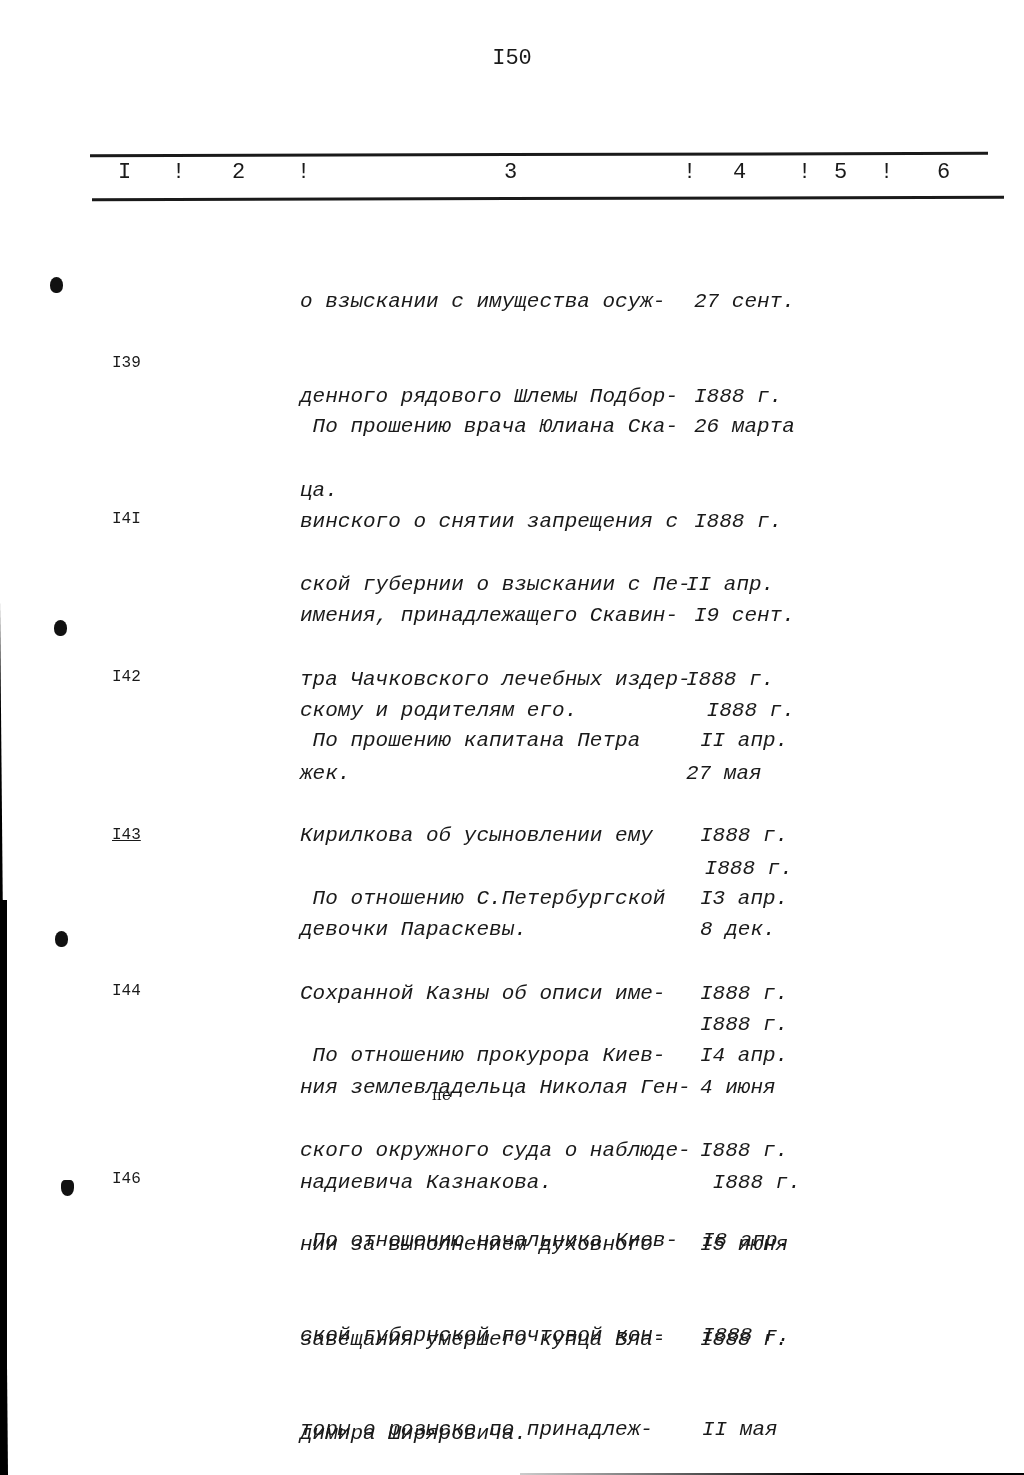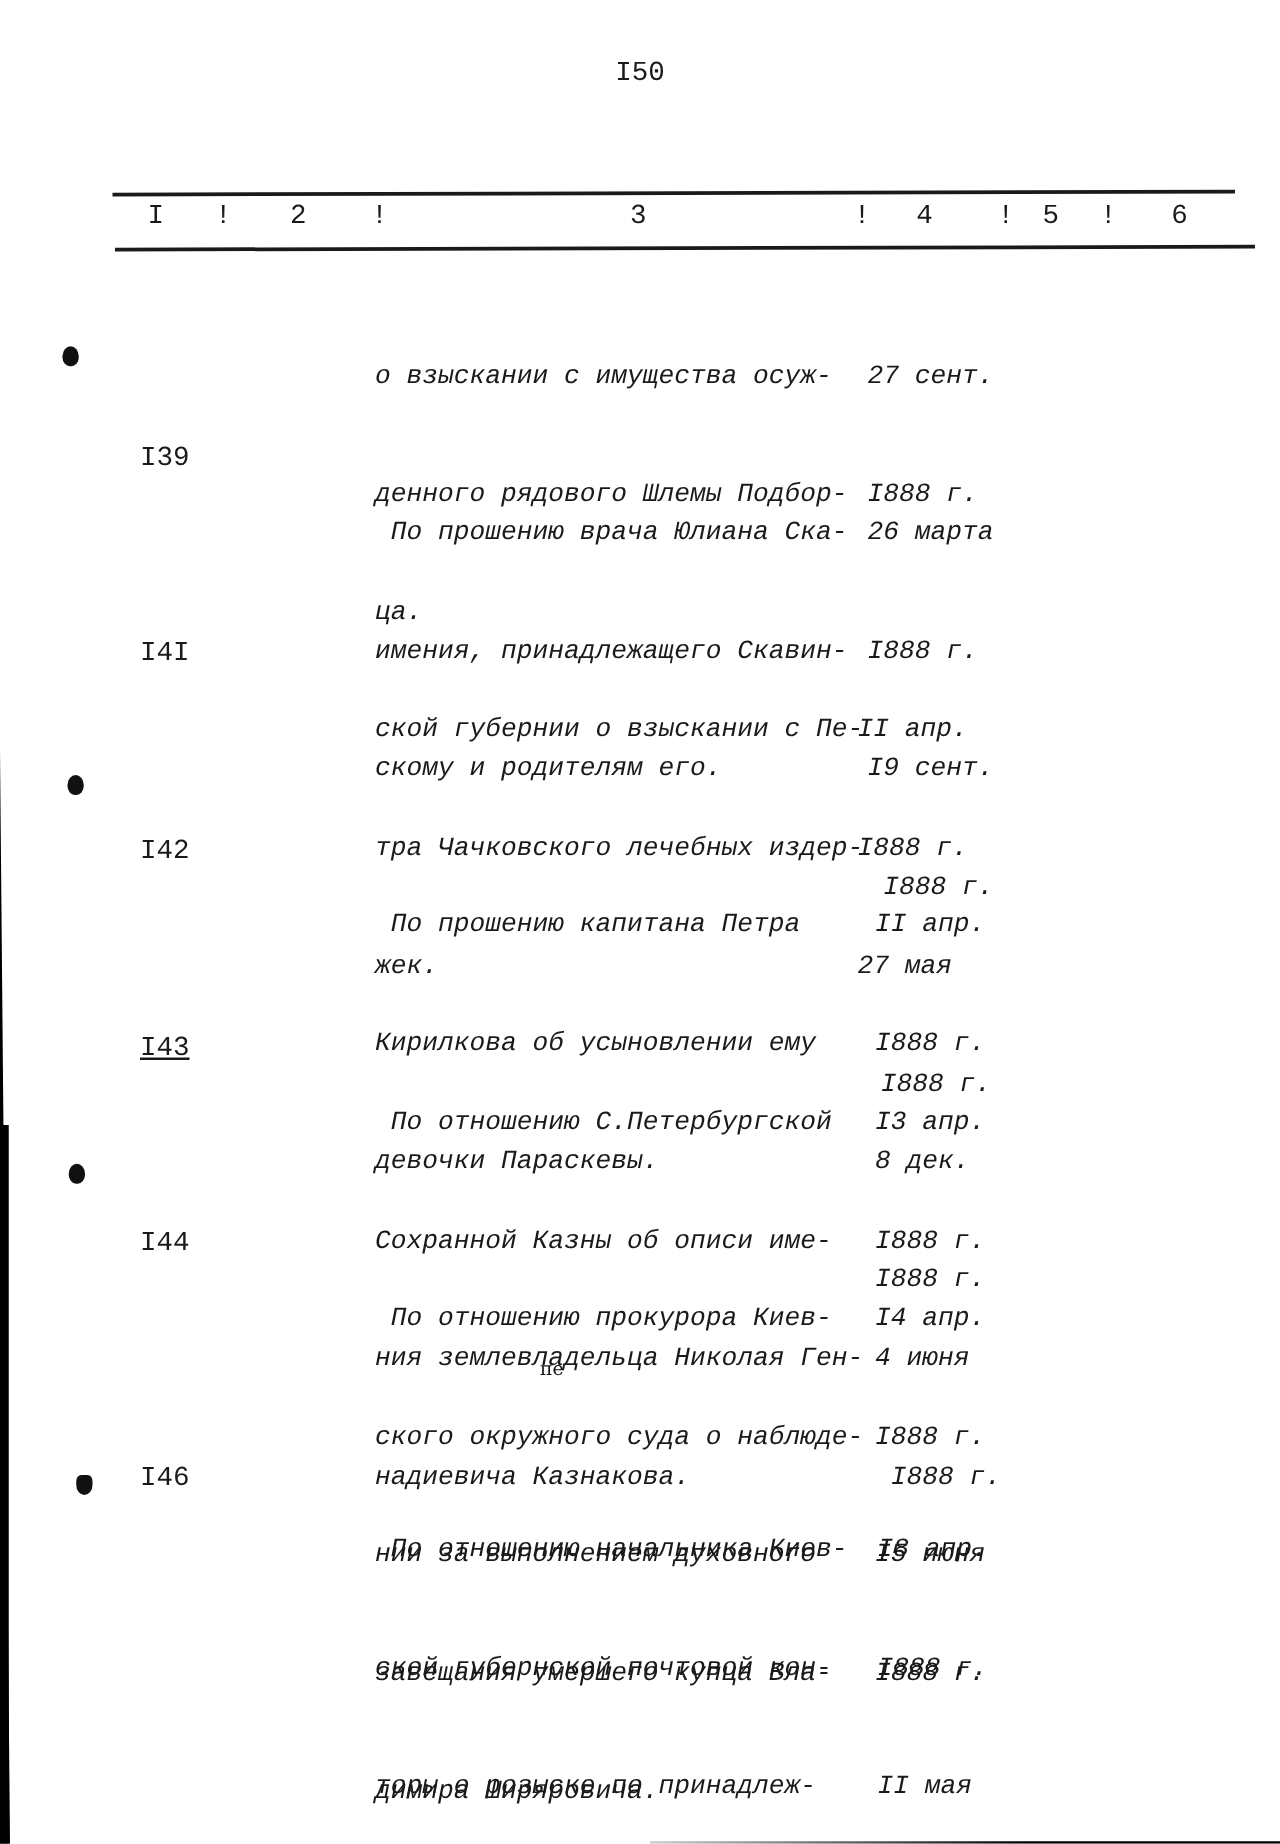--- a/index.html
+++ b/index.html
@@ -5,21 +5,21 @@
   html, body { margin: 0; padding: 0; }
   body {
     width: 1024px; height: 1475px; background: #ffffff; position: relative; overflow: hidden;
     font-family: "Liberation Mono", "DejaVu Sans Mono", monospace; color: #1a1a1a;
   }
   .page-num { position: absolute; top: 46px; left: 0; width: 1024px; text-align: center; font-size: 22px; letter-spacing: 0px; }
   .rule { position: absolute; height: 3px; background: #1a1a1a; }
   .rule.top { top: 153px; left: 90px; width: 898px; transform: rotate(-0.15deg); }
   .rule.bottom { top: 197px; left: 92px; width: 912px; transform: rotate(-0.15deg); }
   .hdr { position: absolute; top: 160px; font-size: 22px; }
-  .row-num { position: absolute; left: 112px; font-size: 22px; }
+  .row-num { position: absolute; left: 112px; font-size: 16px; }
   .text-col { position: absolute; left: 300px; font-size: 21px; line-height: 31.5px; white-space: pre; }
   .date-col { position: absolute; font-size: 21px; line-height: 31.5px; white-space: pre; }
   .text-line, .date-line { display: block; height: 31.5px; font-style: italic; }
   .hole { position: absolute; width: 13px; height: 16px; background: #111; border-radius: 50% 50% 45% 45%; }
   .edge-left { position: absolute; left: 0; top: 600px; width: 0; height: 0;
     border-left: 8px solid #000; border-top: 875px solid transparent; }
   .edge-left2 { position: absolute; left: 0; top: 900px; width: 7px; height: 575px; background: #000; }
   .edge-bottom { position: absolute; left: 520px; bottom: 0; width: 504px; height: 2px; background: linear-gradient(90deg, #ccc, #000 60%); }
   .annot { position: absolute; font-family: "DejaVu Serif", serif; font-size: 15px; color: #111; }
 </style>
@@ -61,20 +61,21 @@
   <div class="date-col" style="top:223px; left:694px;">
     <span class="date-line">27 сент.</span>
     <span class="date-line">I888 г.</span>
   </div>
 </div>
 
 <div>
   <span class="row-num" style="top:354px;">I39</span>
   <div class="text-col" style="top:348px;">
     <span class="text-line"> По прошению врача Юлиана Ска-</span>
+    <span class="text-line">винского о снятии запрещения с</span>
     <span class="text-line">имения, принадлежащего Скавин-</span>
     <span class="text-line">скому и родителям его.</span>
   </div>
   <div class="date-col" style="top:348px; left:694px;">
     <span class="date-line">26 марта</span>
     <span class="date-line">I888 г.</span>
     <span class="date-line">I9 сент.</span>
     <span class="date-line"> I888 г.</span>
   </div>
 </div>

